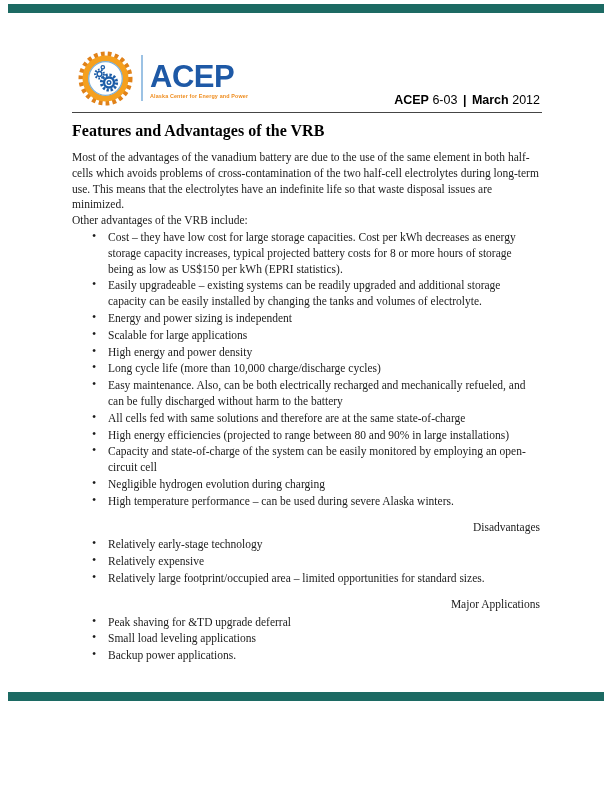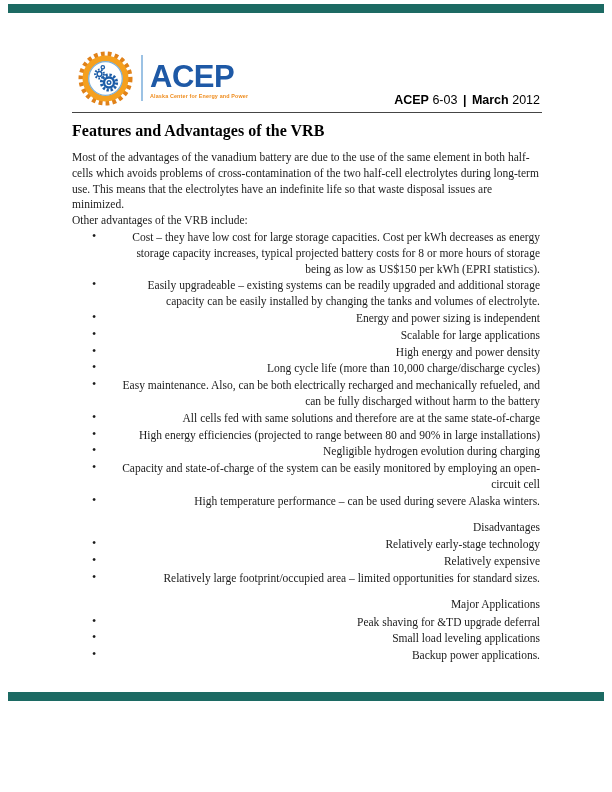--- a/index.html
+++ b/index.html
@@ -32,21 +32,21 @@
     white-space:nowrap;
   }
   .docref .b { font-weight:bold; }
   .docref .sep { font-weight:bold; padding:0 2px; }
   .header-rule { position:absolute; left:72px; right:70px; top:112px; height:1px; background:#454545; }
 
   
   .content { position:absolute; left:72px; top:120px; width:468px; font-size:11.5px; line-height:15.8px; }
   .content h1 { font-size:16px; line-height:15px; font-weight:bold; color:#000; margin:3px 0 12px 0; }
   .content p { margin:0; }
-  ul.blist { list-style:none; margin:1px 0 0 0; padding-left:36px;text-align:right; }
+  ul.blist { list-style:none; margin:1px 0 0 0; padding-left:36px; }
   ul.blist li { position:relative; margin-bottom:1px; }
   ul.blist li::before {
     content:"\2022"; position:absolute; left:-16px; top:-1px;
     font-size:12px; color:#1b1b1b;
   }
   .section-heading { margin-top:10px !important; margin-bottom:2px !important;text-align:right; }
 
   
   .page-footer { position:absolute; left:72px; right:72px; top:724px; }
   .footer-rule { height:1px; background:#d8d8d8; }
@@ -107,22 +107,22 @@
     <ul class="blist">
         <li><span>Cost – they have low cost for large storage capacities. Cost per kWh decreases as energy storage capacity increases, typical projected battery costs for 8 or more hours of storage being as low as US$150 per kWh (EPRI statistics).</span></li>
         <li><span>Easily upgradeable – existing systems can be readily upgraded and additional storage capacity can be easily installed by changing the tanks and volumes of electrolyte.</span></li>
         <li><span>Energy and power sizing is independent</span></li>
         <li><span>Scalable for large applications</span></li>
         <li><span>High energy and power density</span></li>
         <li><span>Long cycle life (more than 10,000 charge/discharge cycles)</span></li>
         <li><span>Easy maintenance. Also, can be both electrically recharged and mechanically refueled, and can be fully discharged without harm to the battery</span></li>
         <li><span>All cells fed with same solutions and therefore are at the same state-of-charge</span></li>
         <li><span>High energy efficiencies (projected to range between 80 and 90% in large installations)</span></li>
+        <li><span>Capacity and state-of-charge of the system can be easily monitored by employing an open-circuit cell</span></li>
         <li><span>Negligible hydrogen evolution during charging</span></li>
-        <li><span>Capacity and state-of-charge of the system can be easily monitored by employing an open-circuit cell</span></li>
         <li><span>High temperature performance – can be used during severe Alaska winters.</span></li>
       </ul>
 
     <p class="section-heading">Disadvantages</p>
     <ul class="blist">
         <li><span>Relatively early-stage technology</span></li>
         <li><span>Relatively expensive</span></li>
         <li><span>Relatively large footprint/occupied area – limited opportunities for standard sizes.</span></li>
       </ul>
 

